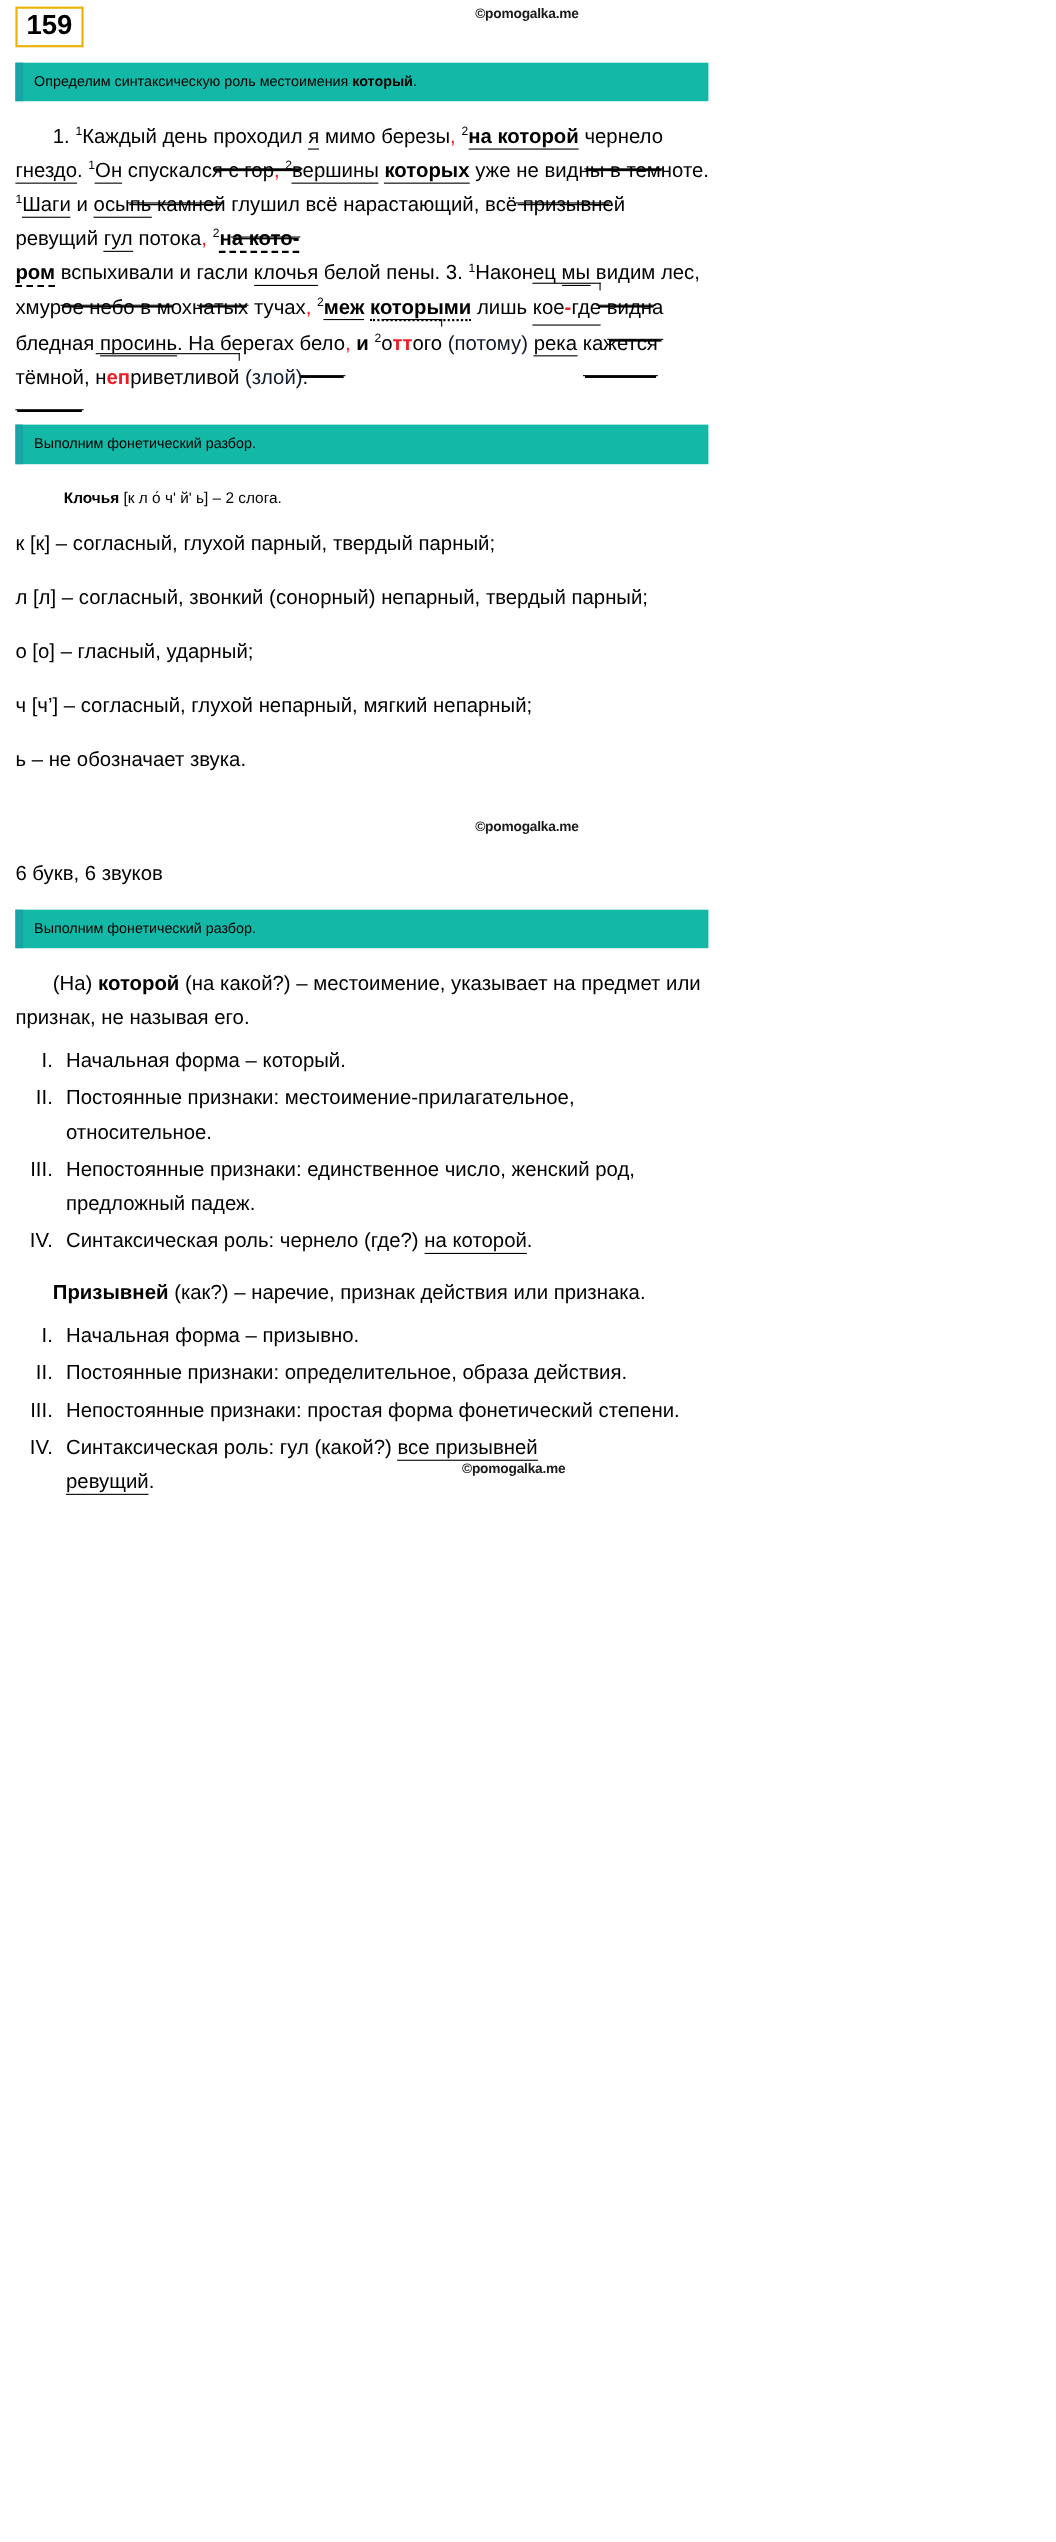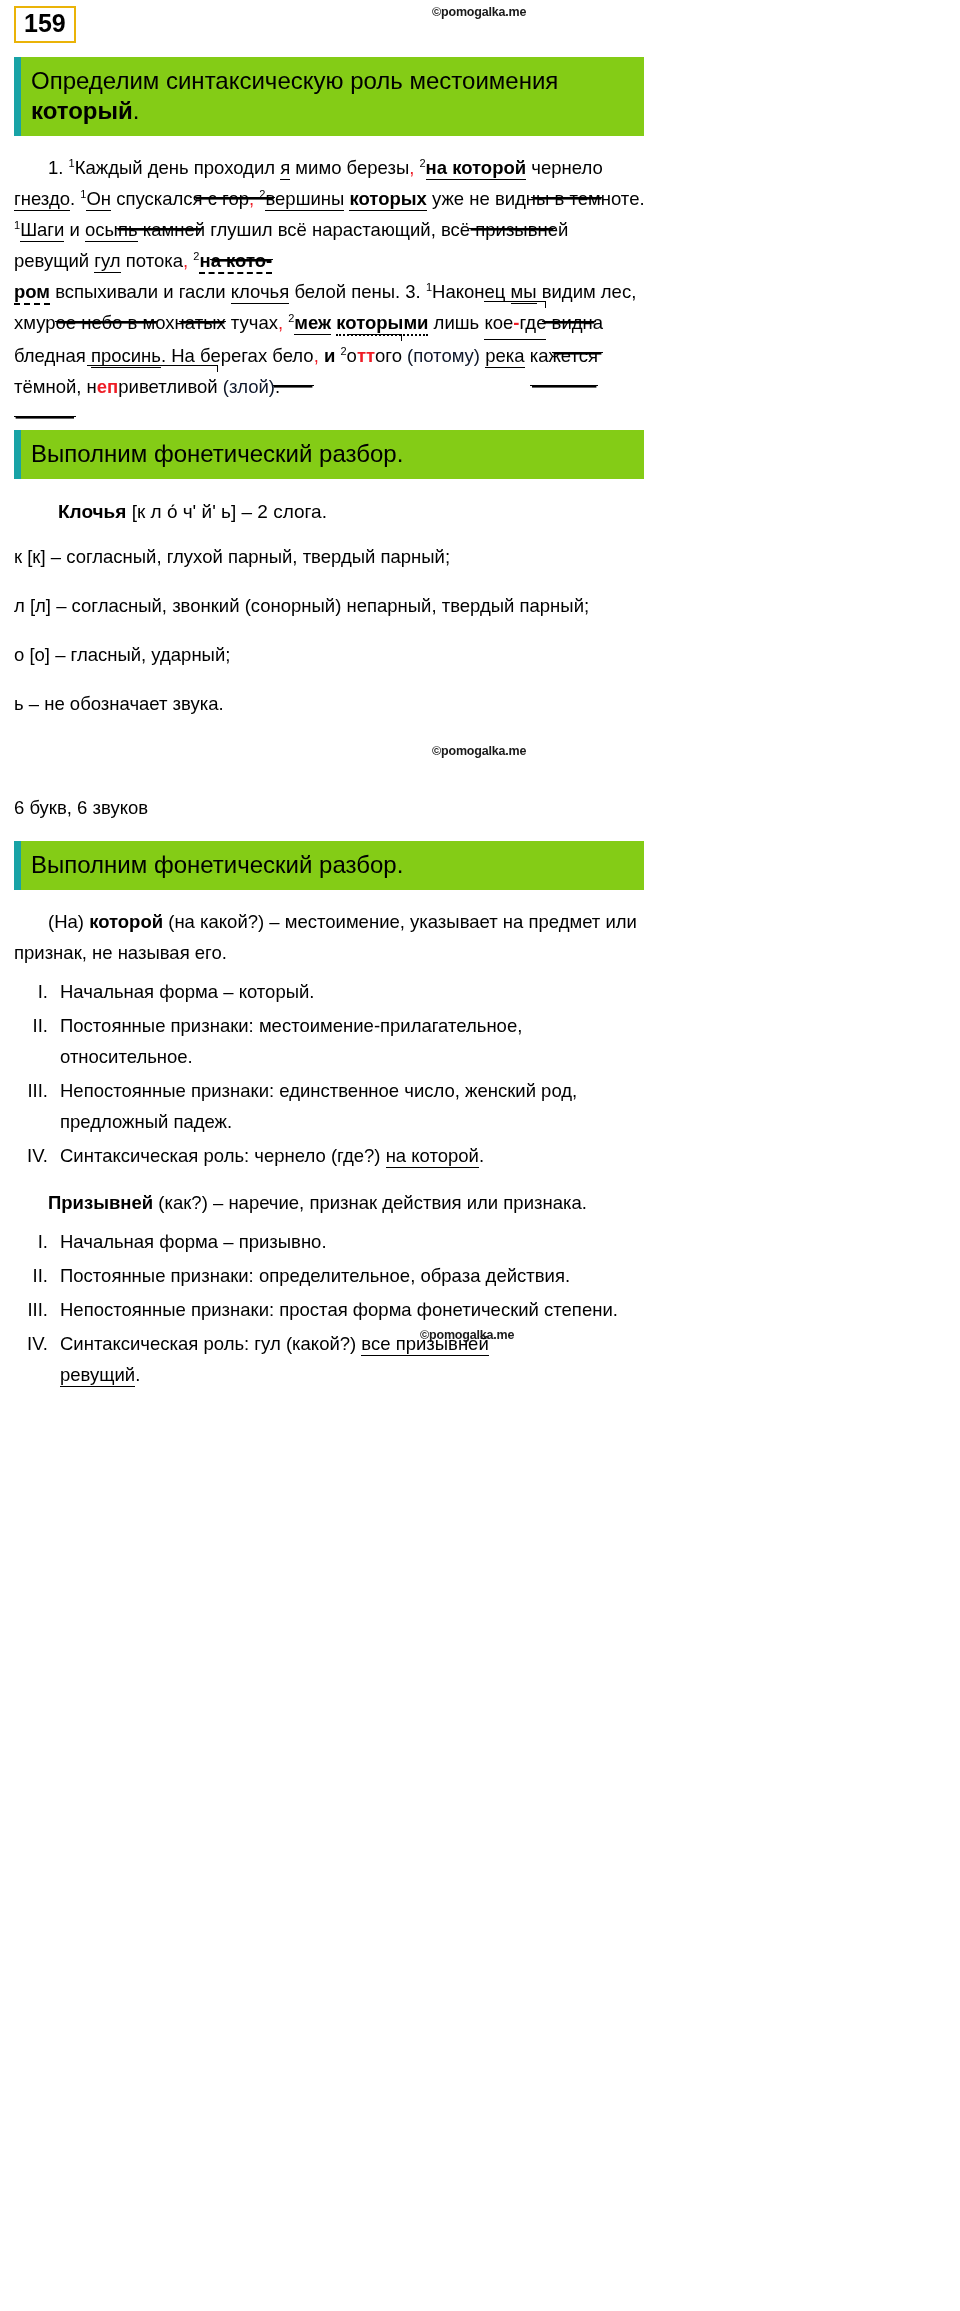--- a/index.html
+++ b/index.html
@@ -43,26 +43,26 @@
     font-family: Liberation Sans, sans-serif;
     font-weight: bold;
     font-size: 25px;
     line-height: 1;
     padding: 3px 8px 5px 8px;
     text-align: center;
   }
 
   
   .banner {
-    background: #84cc16;
+    background: #14b8a6;
     border-left: 7px solid #18a3a6;
     margin: 14px 0 0 14px;
     width: 630px;
     padding: 9px 10px 10px 10px;
-    font-size: 24px;
+    font-size: 13px;
     line-height: 1.25;
   }
   .banner b { font-weight: bold; }
 
   
   .txt {
     margin: 0 0 0 14px;
     width: 632px;
     font-size: 18.5px;
     line-height: 31px;
@@ -105,21 +105,21 @@
     left: 0; right: 0;
     top: -6px;
     height: 6px;
     border-top: 1.7px solid #000;
     border-right: 1.7px solid #000;
   }
 
   
   .ph-title {
     margin: 22px 0 0 14px;
-    font-size: 19px;
+    font-size: 14px;
   }
   .ph-title .indent { width: 44px; }
   .ph-line {
     margin: 0 0 0 14px;
     width: 632px;
     font-size: 18.5px;
     line-height: 31px;
     margin-top: 18px;
   }
 
@@ -194,20 +194,21 @@
 
   <div class="ph-title">
     <span class="indent"></span><b>Клочья</b>
     <span>[к л о́ ч' й' ь]</span>
     <span>– 2 слога.</span>
   </div>
 
   <div class="ph-line">к [к] – согласный, глухой парный, твердый парный;</div>
   <div class="ph-line">л [л] – согласный, звонкий (сонорный) непарный, твердый парный;</div>
   <div class="ph-line">о [о] – гласный, ударный;</div>
+  <div class="ph-line">ч [ч’] – согласный, глухой непарный, мягкий непарный;</div>
   <div class="ph-line">ь – не обозначает звука.</div>
 
 
   <div class="count-line">6 букв, 6 звуков</div>
 
   <div class="banner" style="margin-top:22px">
     <span>Выполним фонетический разбор.</span>
   </div>
 
   <div class="txt para">

